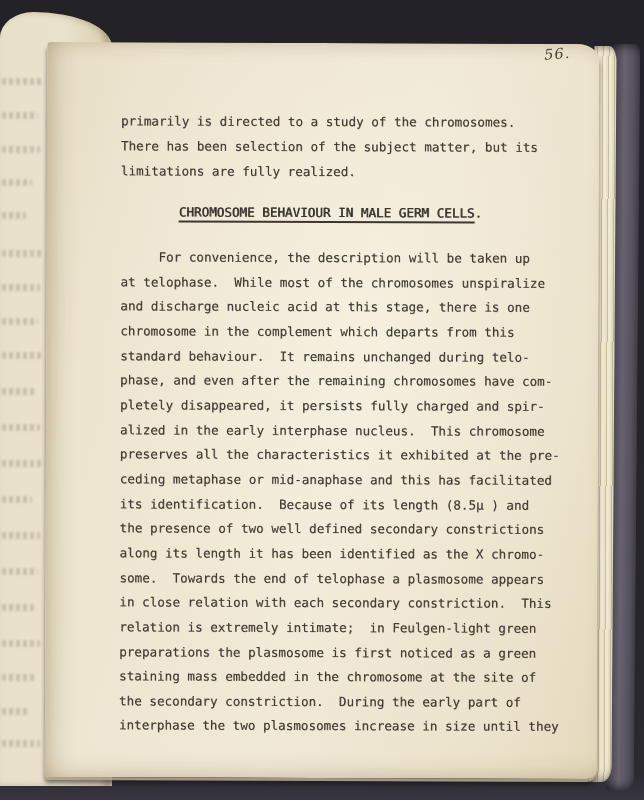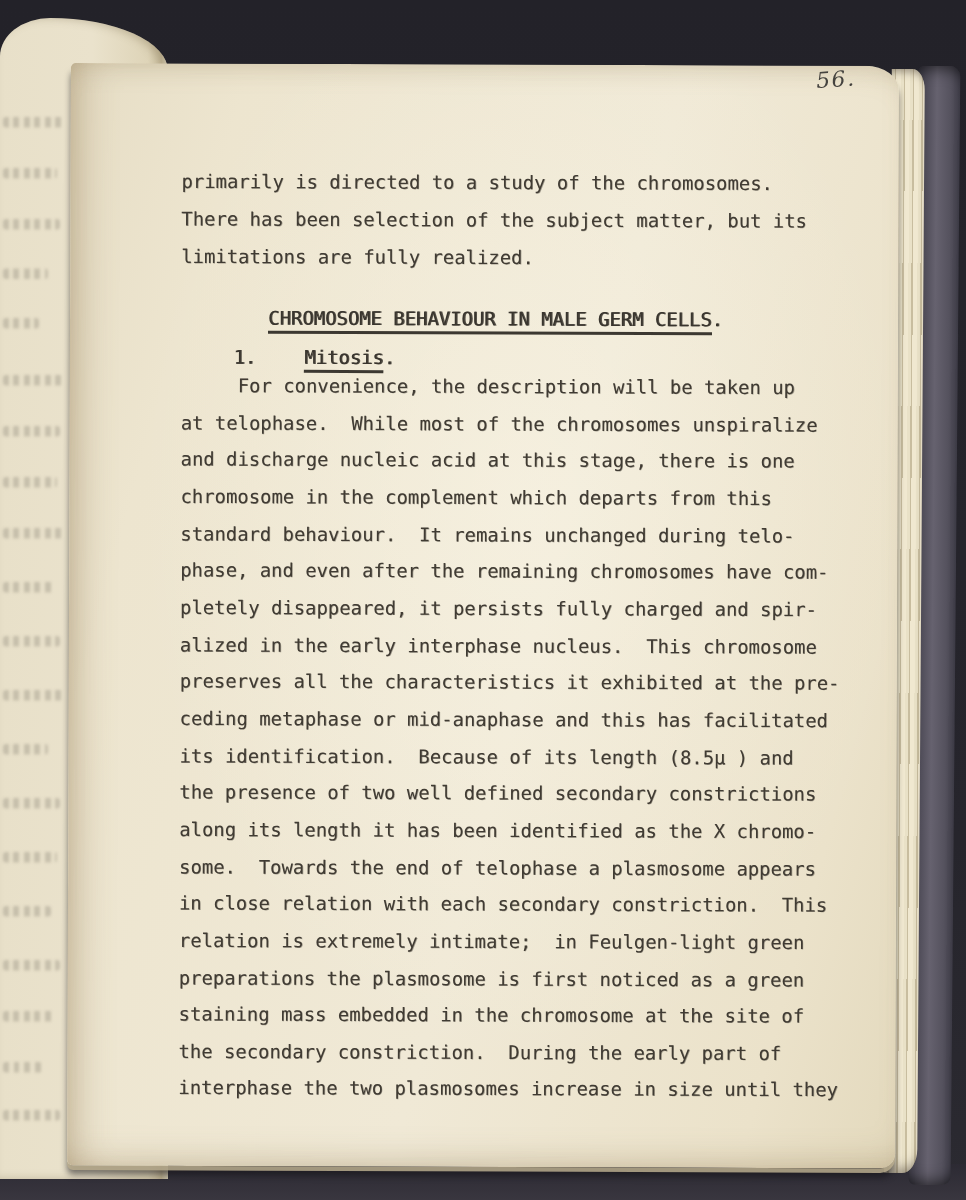--- a/index.html
+++ b/index.html
@@ -119,23 +119,20 @@
     <div class="para1">
       <div class="line">primarily is directed to a study of the chromosomes.</div>
       <div class="line">There has been selection of the subject matter, but its</div>
       <div class="line">limitations are fully realized.</div>
     </div>
 
     <div class="heading-line">
       <span class="line-inline u">CHROMOSOME BEHAVIOUR IN MALE GERM CELLS</span><span class="line-inline">.</span>
     </div>
 
-    <div class="sub-line">
-      <span class="line-inline">1.</span><span class="sub-gap"></span><span class="line-inline u">Mitosis</span><span class="line-inline">.</span>
-    </div>
 
     <div class="body-block">
       <div class="line">     For convenience, the description will be taken up</div>
       <div class="line">at telophase.  While most of the chromosomes unspiralize</div>
       <div class="line">and discharge nucleic acid at this stage, there is one</div>
       <div class="line">chromosome in the complement which departs from this</div>
       <div class="line">standard behaviour.  It remains unchanged during telo-</div>
       <div class="line">phase, and even after the remaining chromosomes have com-</div>
       <div class="line">pletely disappeared, it persists fully charged and spir-</div>
       <div class="line">alized in the early interphase nucleus.  This chromosome</div>

